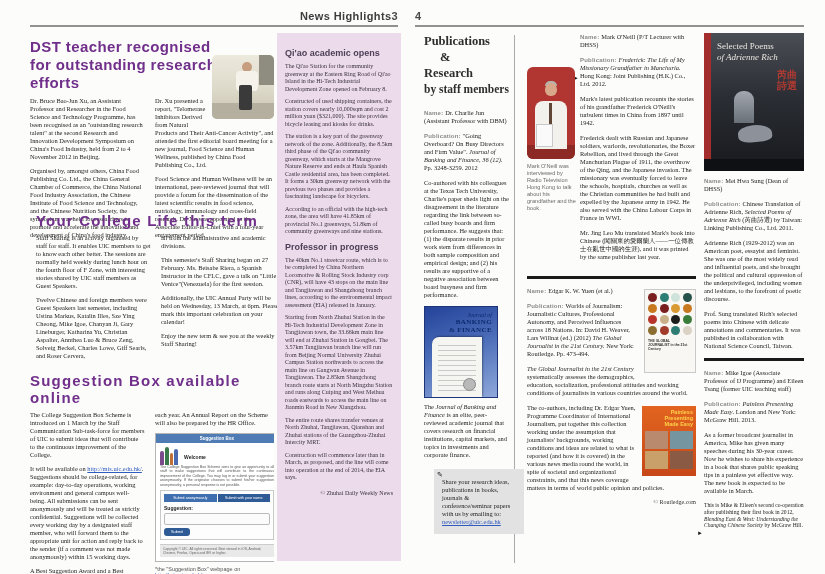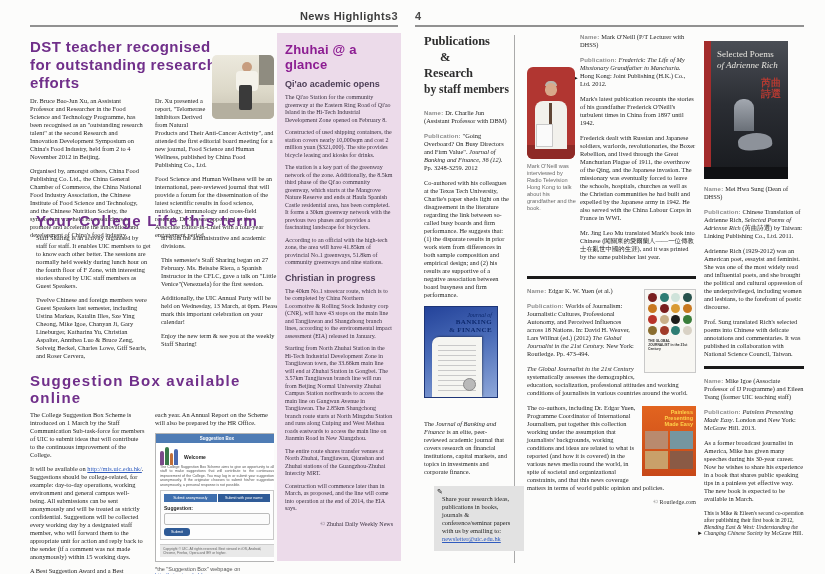--- a/index.html
+++ b/index.html
@@ -63,21 +63,21 @@
   
   #vdiv{position:absolute;left:514px;top:35px;width:1px;height:528px;background:#aaa;}
   #p4col1{position:absolute;left:424px;top:33px;width:86px;}
   #p4col2{position:absolute;left:527px;top:33px;width:169px;}
   #p4col3{position:absolute;left:704px;top:33px;width:100px;}
   .p4title{font-family:"Liberation Serif",serif;font-weight:bold;color:#2e2e2e;font-size:12.5px;line-height:16px;margin:0 0 12px;}
   .p4title .amp{padding-left:16px;}
   .p4title .small{font-size:11.5px;}
   .hr-dark{height:3px;background:#1a1a1a;margin:8px 0;}
   
-  .jbf{width:72px;height:90px;position:relative;overflow:hidden;border:1px solid #1d3577;margin:4px 0 22px;
+  .jbf{width:72px;height:90px;position:relative;overflow:hidden;border:1px solid #1d3577;margin:4px 0 5px;
        background:linear-gradient(160deg,#24439a 0%,#4a6cb8 45%,#8fa8da 100%);}
   .jbf-title{position:absolute;top:5px;right:5px;text-align:right;color:#0e2a6e;font-family:"Liberation Serif",serif;}
   .jbf-title .jl1{font-style:italic;font-size:6px;display:block;}
   .jbf-title .jl2,.jbf-title .jl3{font-weight:bold;font-size:7px;display:block;letter-spacing:.4px;}
   .jbf-sheet{position:absolute;left:7px;top:30px;width:50px;height:60px;background:#f5f5f1;border-radius:7px 0 0 0;
              box-shadow:1px -1px 2px rgba(0,0,0,.35);}
   .jbf-lines{position:absolute;inset:8px 6px 6px 6px;background:repeating-linear-gradient(#c9c9c9 0 1px,transparent 1px 5px);}
   .jbf-coin{position:absolute;right:6px;bottom:6px;width:11px;height:11px;border-radius:50%;background:#b9b9b9;border:1px solid #8a8a8a;}
   
   .share-box{position:relative;margin:10px 0 0 10px;width:76px;background:#e2e2e2;padding:9px 6px 8px 8px;}
@@ -103,22 +103,22 @@
   .tgj-grid{display:grid;grid-template-columns:repeat(4,1fr);gap:2px;}
   .tgj-grid i{display:block;width:9px;height:9px;border-radius:50%;}
   .tgj-cap{font-family:"Liberation Sans",sans-serif;font-size:3.4px;line-height:4px;color:#333;margin-top:4px;font-weight:bold;}
   
   .pp{float:right;width:54px;height:70px;background:linear-gradient(180deg,#e2641f,#c74818);margin:2px 0 2px 6px;
       padding:3px;box-sizing:border-box;text-align:right;}
   .pp-t{font-family:"Liberation Sans",sans-serif;font-weight:bold;font-size:5.5px;line-height:6.2px;color:#ffd24a;}
   .pp-grid{display:grid;grid-template-columns:1fr 1fr;gap:2px;margin-top:3px;}
   .pp-grid i{display:block;height:18px;}
   
-  .sp{width:84px;height:138px;position:relative;overflow:hidden;color:#e8e6e0;
-      background:linear-gradient(180deg,#4a4e55 0%,#2b2e34 45%,#17191d 100%);margin-top:8px;}
+  .sp{width:100px;height:138px;position:relative;overflow:hidden;color:#e8e6e0;
+      background:linear-gradient(180deg,#4a4e55 0%,#2b2e34 45%,#17191d 100%);}
   .sp-spine{position:absolute;left:0;top:0;bottom:0;width:7px;background:#a32c2c;}
   .sp-title{position:absolute;left:13px;top:8px;font-family:"Liberation Serif",serif;font-size:9px;line-height:11px;}
   .sp-cn{position:absolute;right:7px;top:36px;font-weight:bold;font-size:10px;line-height:11px;color:#b23a32;text-align:right;font-family:"Liberation Serif",serif;}
   .sp-stone{position:absolute;left:30px;top:58px;width:20px;height:32px;border-radius:9px 9px 0 0;background:linear-gradient(#a3a8b0,#6a7078);}
   .sp-figure{position:absolute;left:34px;top:92px;width:34px;height:17px;border-radius:50% 60% 30% 40%;background:#8d929a;transform:rotate(-6deg);}
   .sp-strip{position:absolute;bottom:0;left:0;right:0;height:12px;background:#0f1013;}
   
   .pe{font-size:6.4px;line-height:8px;margin:0 0 7px;}
   .credit{font-size:6px;text-align:right;color:#333;margin:2px 0 0;}
   .note{font-size:5.6px;line-height:6.8px;margin:6px 0 0;}
@@ -203,27 +203,26 @@
             <div class="sbx-foot">Copyright © UIC. All rights reserved. Best viewed in iOS, Android, Chrome, Firefox, Opera and IE9 or higher.</div>
           </div>
         </div>
         <p class="sbx-caption"><span>*the "Suggestion Box" webpage on </span><span class="link">http://mis.uic.edu.hk</span></p>
         <p class="p">Please visit the Suggestion Box webpage for further information.</p>
       </div>
     </div>
   </div>
 
   <div id="zhuhai">
-    <h2 class="zh-title">Zhuhai @ a glance</h2>
     <h3 class="zh-sub">Qi'ao academic opens</h3>
     <p class="zp">The Qi'ao Station for the community greenway at the Eastern Ring Road of Qi'ao Island in the Hi-Tech Industrial Development Zone opened on February 8.</p>
     <p class="zp">Constructed of used shipping containers, the station covers nearly 10,000sqm and cost 2 million yuan ($321,000). The site provides bicycle leasing and kiosks for drinks.</p>
     <p class="zp">The station is a key part of the greenway network of the zone. Additionally, the 8.5km third phase of the Qi'ao community greenway, which starts at the Mangrove Nature Reserve and ends at Haula Spanish Castle residential area, has been completed. It forms a 30km greenway network with the previous two phases and provides a fascinating landscape for bicyclers.</p>
     <p class="zp">According to an official with the high-tech zone, the area will have 41.85km of provincial No.1 greenways, 51.8km of community greenways and nine stations.</p>
-    <h3 class="zh-sub">Christian in progress</h3>
+    <h3 class="zh-sub">Professor in progress</h3>
     <p class="zp">The 40km No.1 streetcar route, which is to be completed by China Northern Locomotive &amp; Rolling Stock Industry corp (CNR), will have 43 stops on the main line and Tangjiawan and Shangzhong branch lines, according to the environmental impact assessment (EIA) released in January.</p>
     <p class="zp">Starting from North Zhuhai Station in the Hi-Tech Industrial Development Zone in Tangjiawan town, the 33.66km main line will end at Zhuhai Station in Gongbei. The 3.57km Tangjiawan branch line will run from Beijing Normal University Zhuhai Campus Station northwards to access the main line on Gangwan Avenue in Tangjiawan. The 2.85km Shangchong branch route starts at North Mingzhu Station and runs along Cuiping and West Meihua roads eastwards to access the main line on Jianmin Road in New Xiangzhou.</p>
     <p class="zp">The entire route shares transfer venues at North Zhuhai, Tangjiawan, Qianshan and Zhuhai stations of the Guangzhou-Zhuhai Intercity MRT.</p>
     <p class="zp">Construction will commence later than in March, as proposed, and the line will come into operation at the end of 2014, the EIA says.</p>
     <div class="zh-credit">© Zhuhai Daily Weekly News</div>
   </div>
 
   <div id="p4-header" class="pghdr">
     <span class="pgnum">4</span>
   </div>

